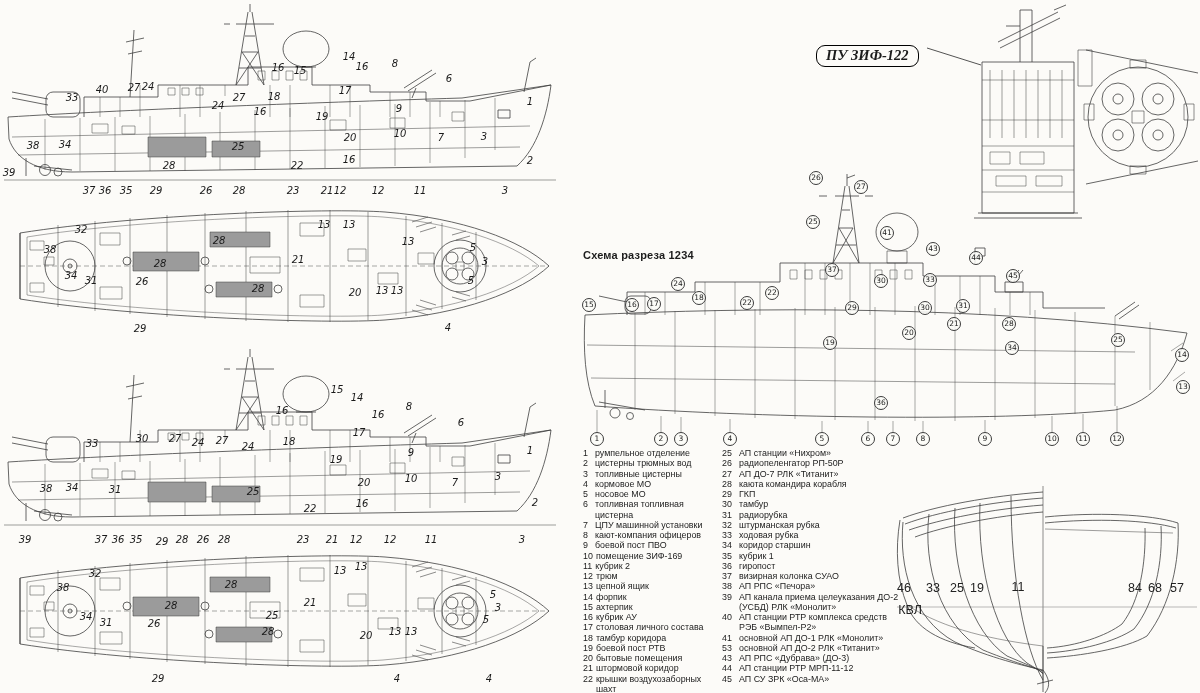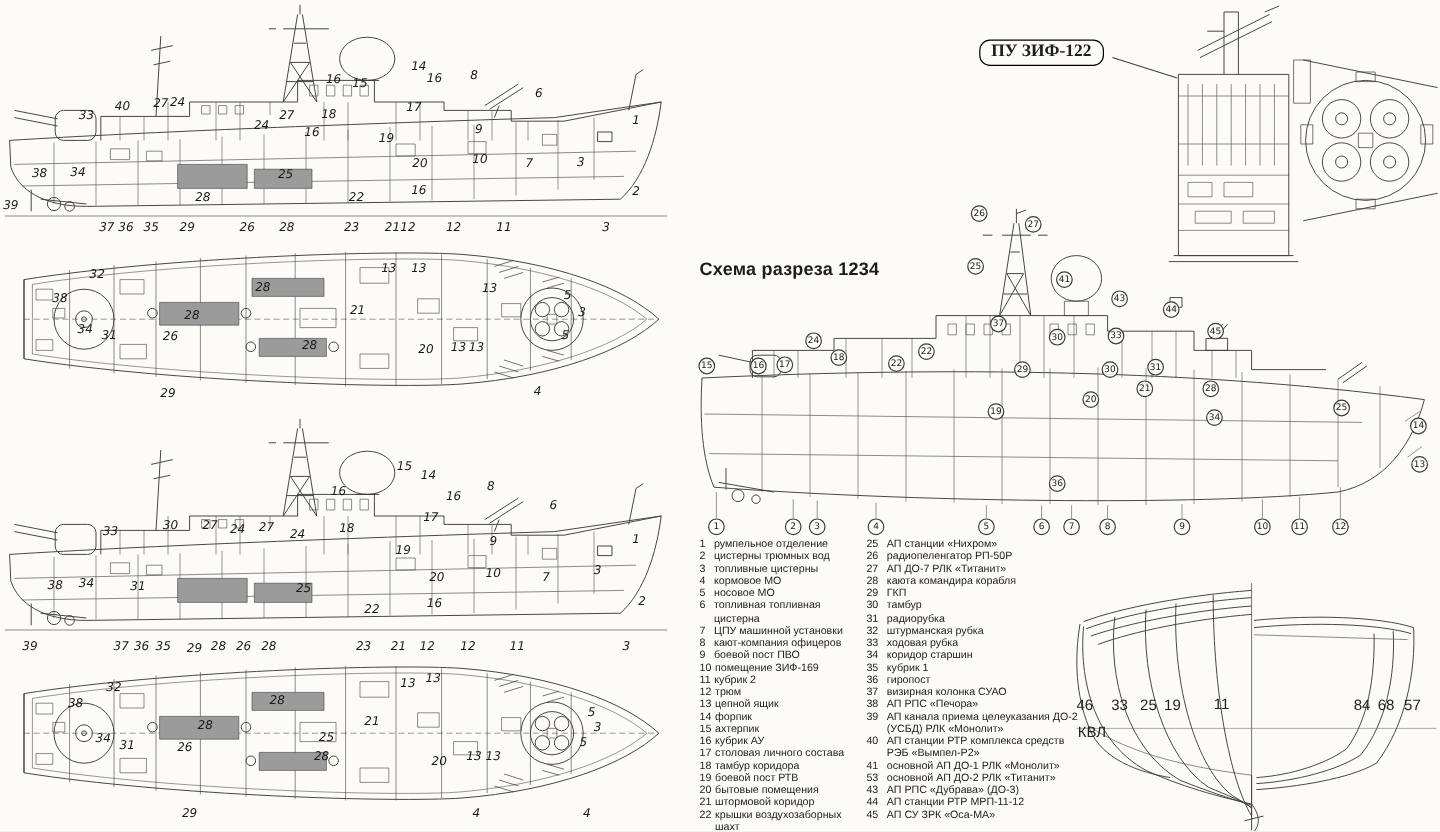--- a/index.html
+++ b/index.html
@@ -5,21 +5,21 @@
   html,body{margin:0;padding:0;background:#e8e8e8;}
   .page{position:relative;width:1200px;height:693px;background:#fcfbf8;overflow:hidden;
         font-family:"Liberation Sans",sans-serif;color:#1c1c1c;}
   .fig{position:absolute;}
   .fig svg{position:absolute;left:0;top:0;}
   .co{position:absolute;transform:translate(-50%,-50%);white-space:nowrap;
       font:italic 10px "DejaVu Sans",sans-serif;color:#1a1a1a;}
   .co.circle{font:7.5px/12px "DejaVu Sans",sans-serif;font-style:normal;width:12px;height:12px;
       border:1px solid #3c3c3c;border-radius:50%;text-align:center;background:rgba(252,251,248,.85);}
   .co.big{font:12.5px "Liberation Sans",sans-serif;font-style:normal;font-weight:400;color:#222;}
-  .title{position:absolute;font-weight:bold;font-size:15px;letter-spacing:.2px;}
+  .title{position:absolute;font-weight:bold;font-size:11px;letter-spacing:.2px;margin-top:33px;}
   .zif-label{position:absolute;border:1.7px solid #000;border-radius:9px;padding:1px 9px 2px;
       font:bold 14.5px "Liberation Serif",serif;background:#fcfbf8;}
   .legend{position:absolute;font-size:8.9px;line-height:10.25px;}
   .legend ol{list-style:none;margin:0;padding:0;}
   .legend li{display:flex;}
   .legend .ln{flex:0 0 auto;min-width:9px;margin-right:3px;text-align:left;}
   .legend.rcol .ln{min-width:14px;}
   .legend .lt{flex:1 1 auto;}
   .hull-title{position:absolute;left:0;top:0;width:100%;text-align:center;
       font-weight:bold;font-size:12.5px;}
@@ -230,21 +230,21 @@
       <span class="co" style="left: 366px; top: 105px;">20</span>
       <span class="co" style="left: 395px; top: 101px;">13</span>
       <span class="co" style="left: 411px; top: 101px;">13</span>
       <span class="co" style="left: 493px; top: 64px;">5</span>
       <span class="co" style="left: 498px; top: 77px;">3</span>
       <span class="co" style="left: 486px; top: 89px;">5</span>
       <span class="co" style="left: 397px; top: 148px;">4</span>
       <span class="co" style="left: 489px; top: 148px;">4</span>
     </div>
 
-  <div class="zif-label" style="left:816px;top:33px;">ПУ ЗИФ-122</div>
+  <div class="zif-label" style="left:816px;top:45px;font-style:italic;">ПУ ЗИФ-122</div>
   <svg class="fig" style="left:925px;top:42px;" width="58" height="26">
     <line x1="2" y1="6" x2="56" y2="23" stroke="#3f3f3f" stroke-width="0.9"></line>
   </svg>
 
   <div class="fig" style="left:960px;top:0;width:240px;height:225px;">
     <svg width="240" height="225">
       <g stroke="#3f3f3f" stroke-width="0.8" fill="none">
         <path d="M14,218 H122 M18,213 H118"></path>
         <rect x="22" y="62" width="92" height="151"></rect>
         <path stroke-width="0.5" d="M30,70 V138 M42,70 V138 M54,70 V138 M66,70 V138 M78,70 V138 M90,70 V138 M102,70 V138 M22,80 H114 M22,120 H114 M22,146 H114 M22,170 H114 M22,192 H114 M30,152 h20 v12 h-20 z M60,152 h24 v12 h-24 z M36,176 h30 v10 h-30 z M76,176 h26 v10 h-26 z"></path>

